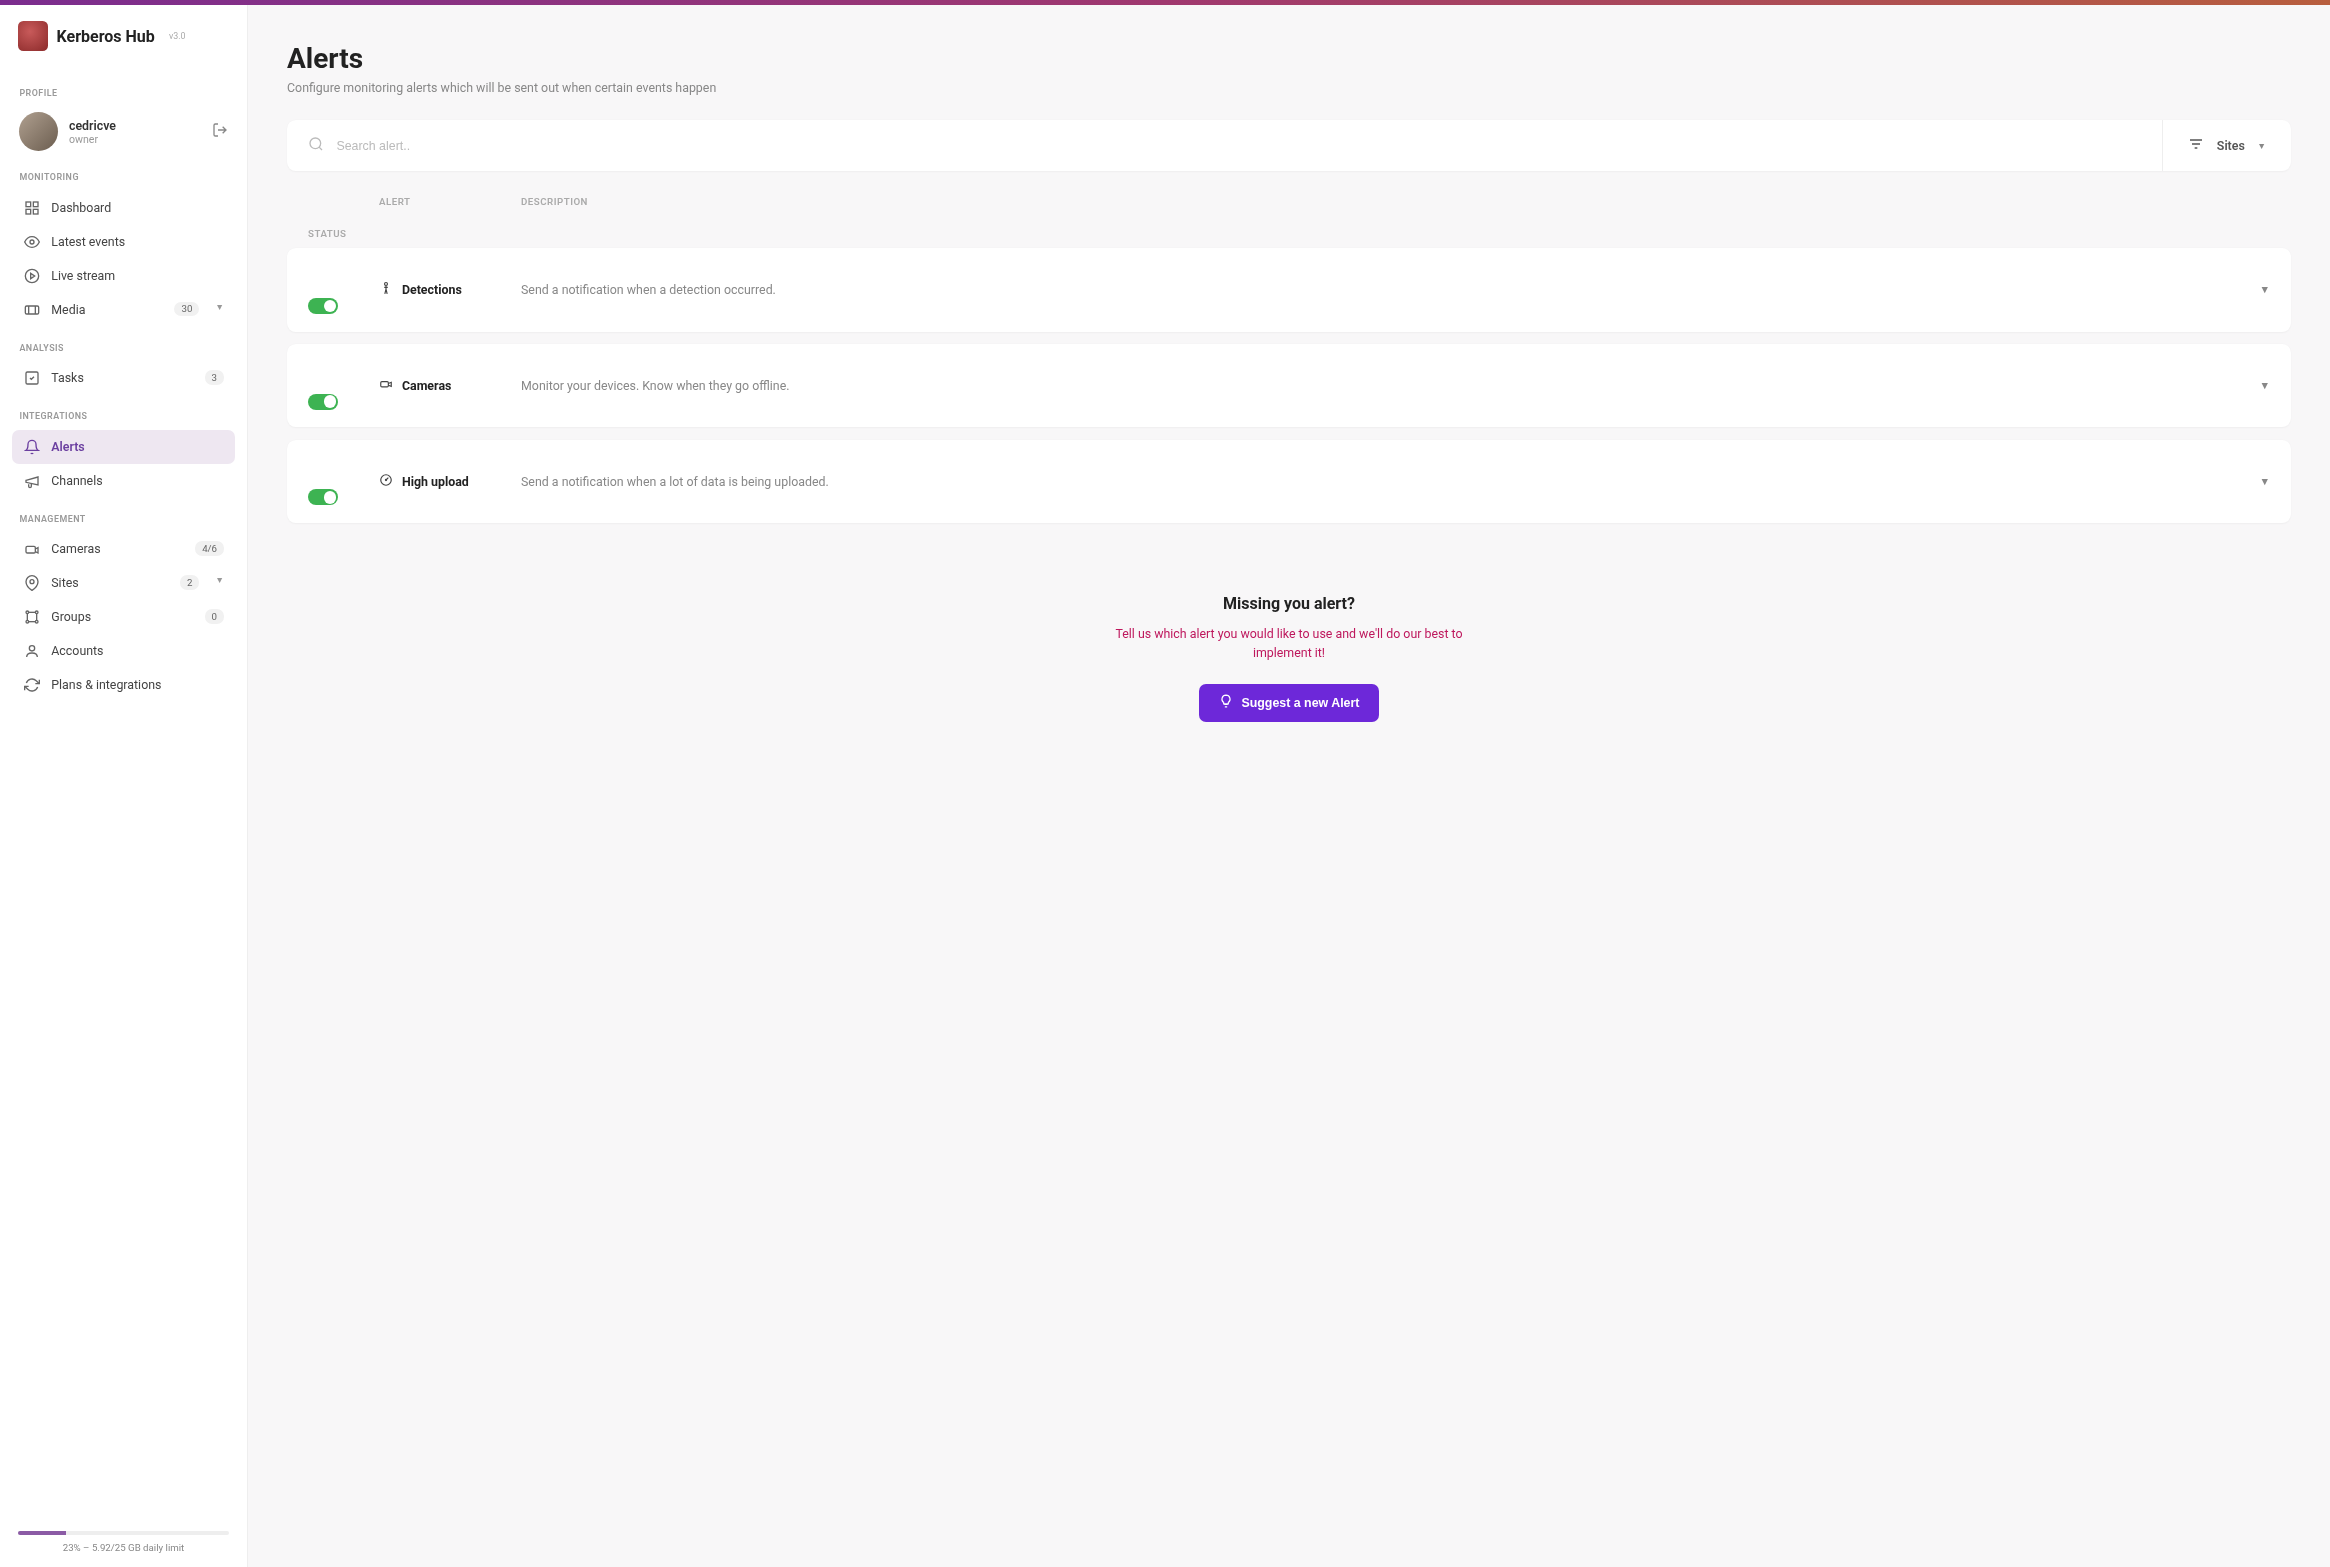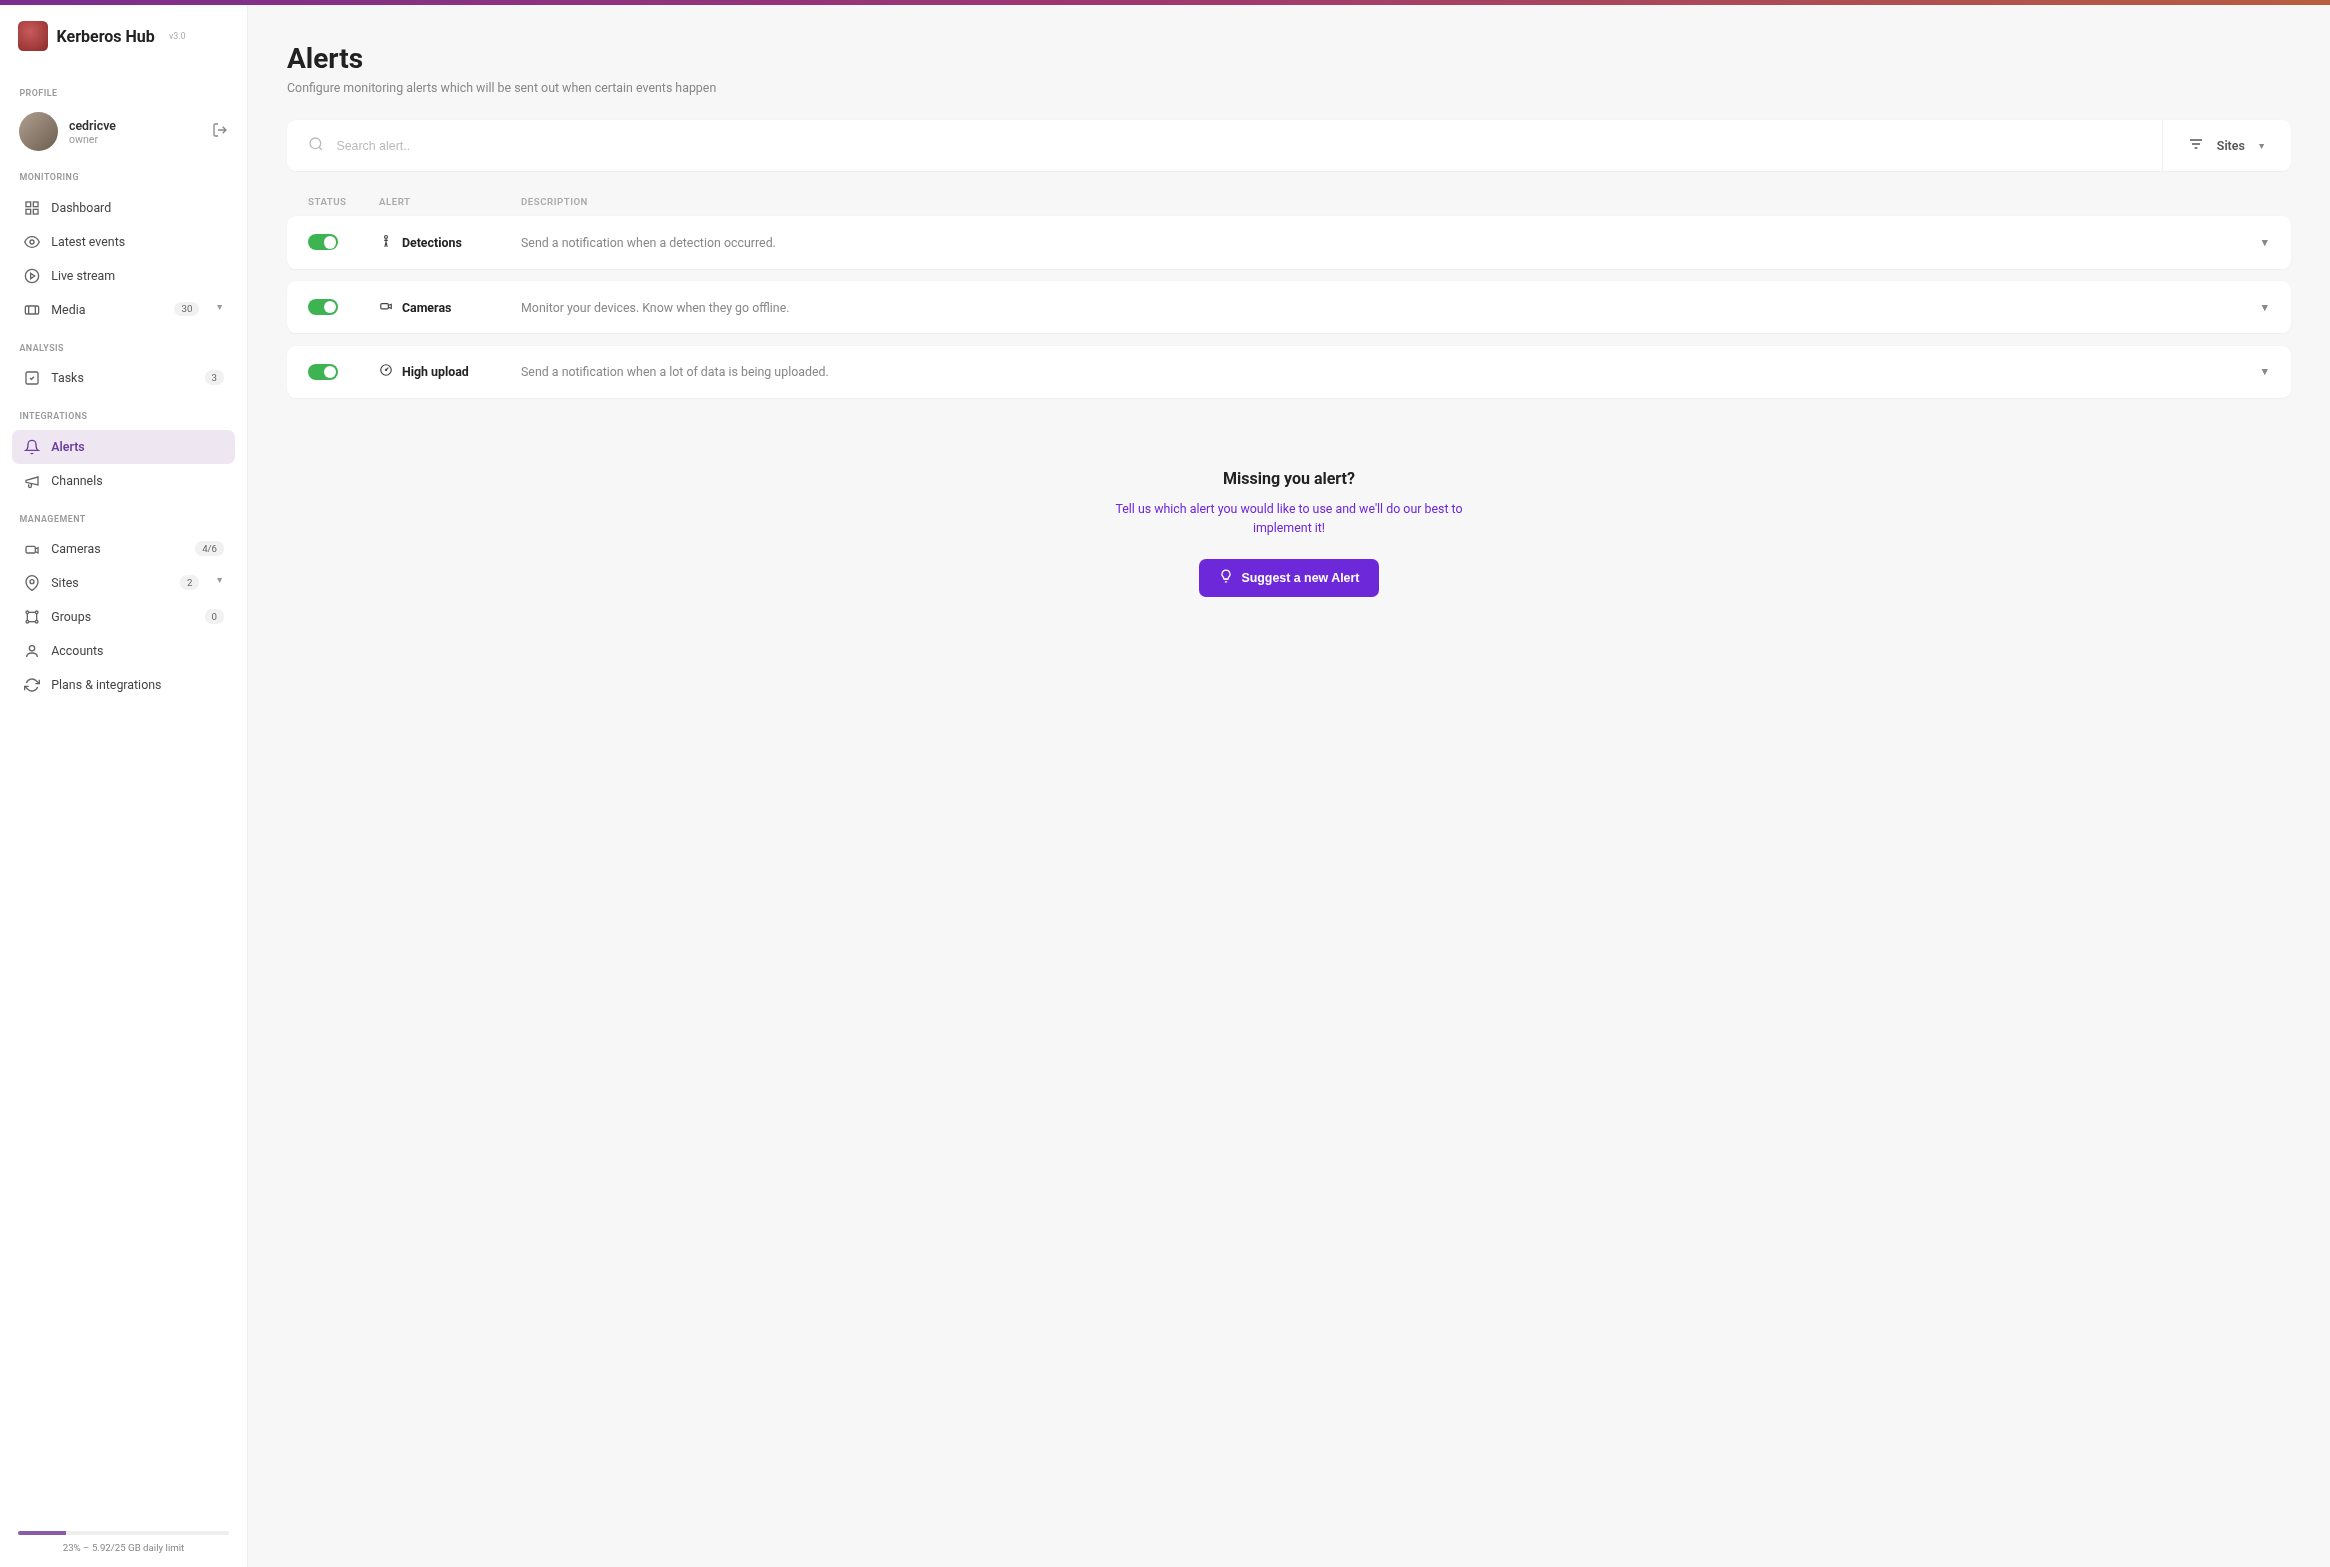--- a/index.html
+++ b/index.html
@@ -148,21 +148,21 @@
 .table-head {
   display: flex;
   padding: 0 21px;
   font-size: 9.7px;
   letter-spacing: 0.5px;
   color: #aaa;
   font-weight: 600;
   text-transform: uppercase;
   margin-bottom: 8.9px;
 }
-.col-status { width: 71px; }
+.col-status { width: 71px; margin-top: 32px; }
 .col-alert { width: 142px; }
 .col-desc { flex: 1; }
 
 .alert-row {
   display: flex;
   align-items: center;
   background: #fff;
   border-radius: 8.9px;
   padding: 17.7px 21px;
   margin-bottom: 12.4px;
@@ -193,21 +193,21 @@
 }
 .alert-icon { color: #444; }
 .alert-desc { color: #888; font-size: 12.4px; }
 .expand-arrow { color: #888; font-size: 10.6px; cursor: pointer; }
 
 .missing-block {
   text-align: center;
   margin-top: 71px;
 }
 .missing-block h3 { font-size: 16px; font-weight: 700; margin-bottom: 12.4px; color: #222; }
-.missing-block p { font-size: 12.4px; color: #6d28d9; max-width: 407px; margin: 0 auto 21px; line-height: 1.5; }
+.missing-block p { font-size: 12.4px; color: #be185d; max-width: 407px; margin: 0 auto 21px; line-height: 1.5; }
 .suggest-btn {
   display: inline-flex;
   align-items: center;
   gap: 8.9px;
   background: #6d28d9;
   color: #fff;
   border: none;
   padding: 10.6px 19.5px;
   border-radius: 7px;
   font-size: 12.4px;

